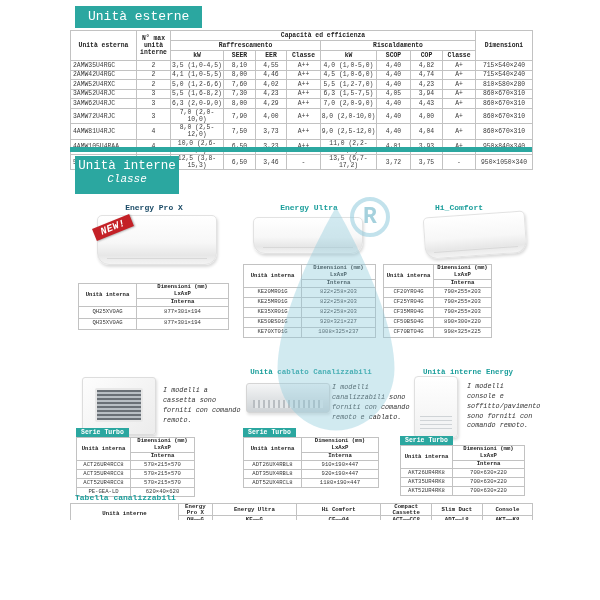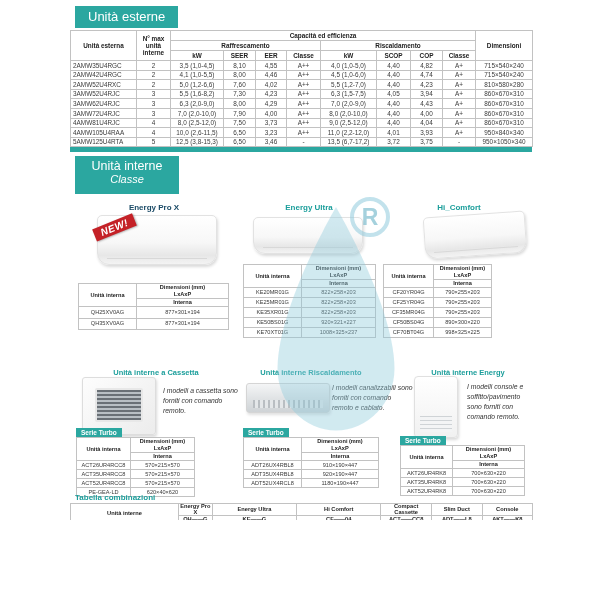--- a/index.html
+++ b/index.html
@@ -1,17 +1,17 @@
 <!DOCTYPE html>
 <html><head>
 <meta charset="utf-8">
 <style>
   html,body{margin:0;padding:0;background:#fff;}
   .page{position:relative;width:600px;height:520px;background:#ffffff;
-        font-family:Liberation Sans, sans-serif;color:#333;overflow:hidden;}
+        font-family:Liberation Mono, monospace;color:#333;overflow:hidden;}
   .page *{box-sizing:border-box;}
 
   
   .hdr-main{position:absolute;left:75px;top:6px;height:22px;line-height:22px;
             padding:0 13px;background:#2BA7A0;color:#fff;font-size:13px;}
   .teal-bar{position:absolute;left:70px;top:147px;width:462px;height:5px;background:#2BA7A0;}
   .hdr-indoor{position:absolute;left:75px;top:156px;width:104px;height:38px;background:#2BA7A0;
               color:#fff;text-align:center;padding-top:3px;}
   .hi1{font-size:12.5px;}
   .hi2{font-size:11px;font-style:italic;}
@@ -381,21 +381,20 @@
           <td class="mdl">CF50BS04G</td>
           <td>890×300×220</td>
         </tr>
         <tr>
           <td class="mdl">CF70BT04G</td>
           <td>998×325×225</td>
         </tr>
       </tbody>
     </table>
 
-  <div class="st st-cas">Unità interne a Cassetta</div>
   <div class="ac-cassette">
     <div class="cas-grill"></div>
   </div>
   <div class="note note-cas">I modelli a cassetta sono forniti con comando remoto.</div>
   <div class="serie-tag tag-cas">Serie Turbo</div>
   <table class="t-dim" id="cas-table">
       <colgroup>
         <col style="width: 54px;">
         <col style="width: 64px;">
       </colgroup>
@@ -424,21 +423,21 @@
           <td class="mdl">ACT52UR4RCC8</td>
           <td>570×215×570</td>
         </tr>
         <tr>
           <td class="mdl">PE-GEA-LD</td>
           <td>620×40×620</td>
         </tr>
       </tbody>
     </table>
 
-  <div class="st st-duc">Unità interne Riscaldamento</div>
+  <div class="st st-duc">Unità cablato Canalizzabili</div>
   <div class="ac-duct"></div>
   <div class="note note-duc">I modelli canalizzabili sono forniti con comando remoto e cablato.</div>
   <div class="serie-tag tag-duc">Serie Turbo</div>
   <table class="t-dim" id="duc-table">
       <colgroup>
         <col style="width: 58px;">
         <col style="width: 77px;">
       </colgroup>
       <thead>
         <tr>
@@ -498,21 +497,21 @@
           <td class="mdl">AKT35UR4RK8</td>
           <td>700×630×220</td>
         </tr>
         <tr>
           <td class="mdl">AKT52UR4RK8</td>
           <td>700×630×220</td>
         </tr>
       </tbody>
     </table>
 
-  <div class="combo-title">Tabella combinazioni</div>
+  <div class="combo-title">Tabella canalizzabili</div>
   <table class="t-combo" id="combo-table">
       <colgroup>
         <col style="width: 108px;">
         <col style="width: 16.86px;">
         <col style="width: 16.86px;">
         <col style="width: 16.86px;">
         <col style="width: 16.86px;">
         <col style="width: 16.86px;">
         <col style="width: 16.86px;">
         <col style="width: 16.86px;">

